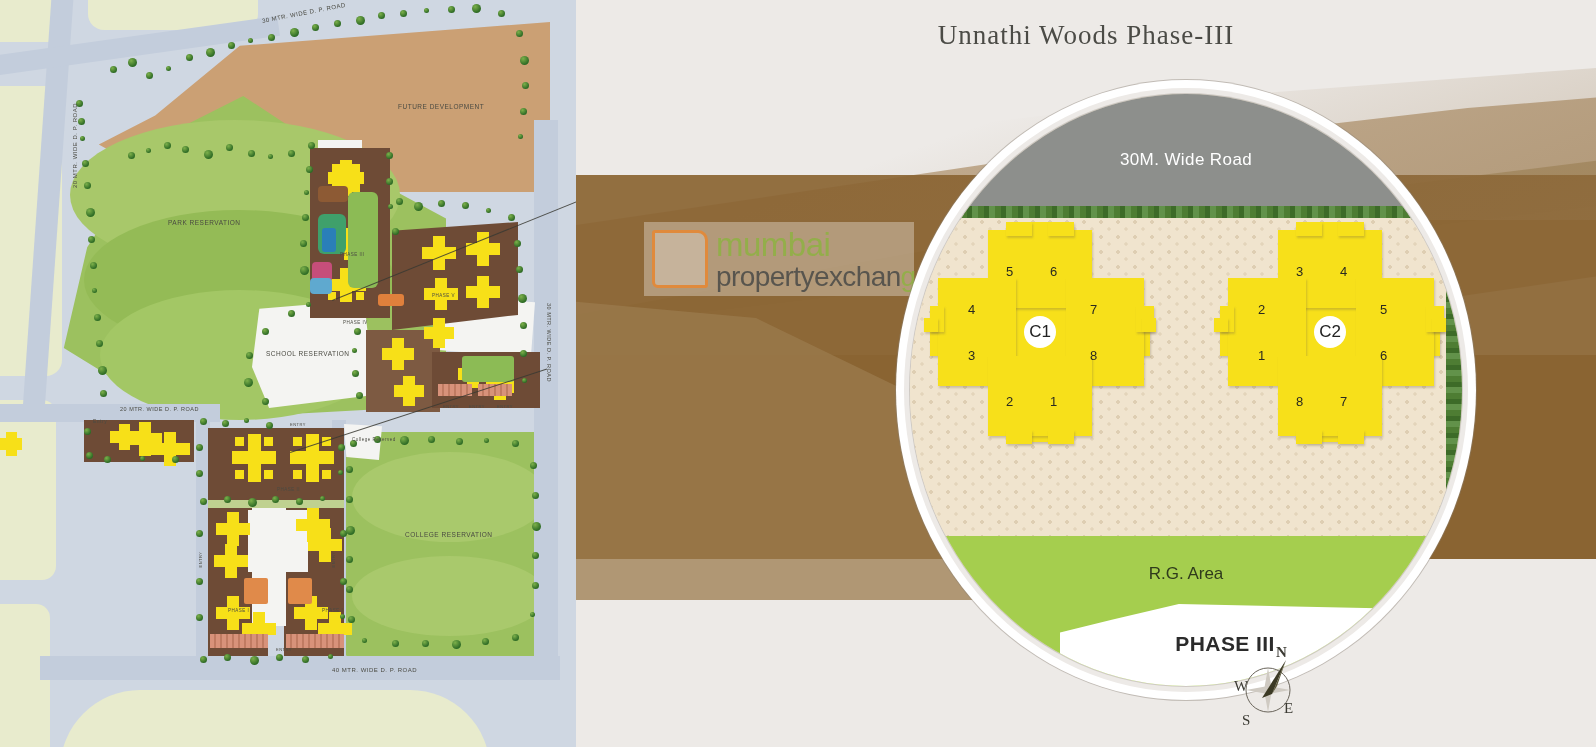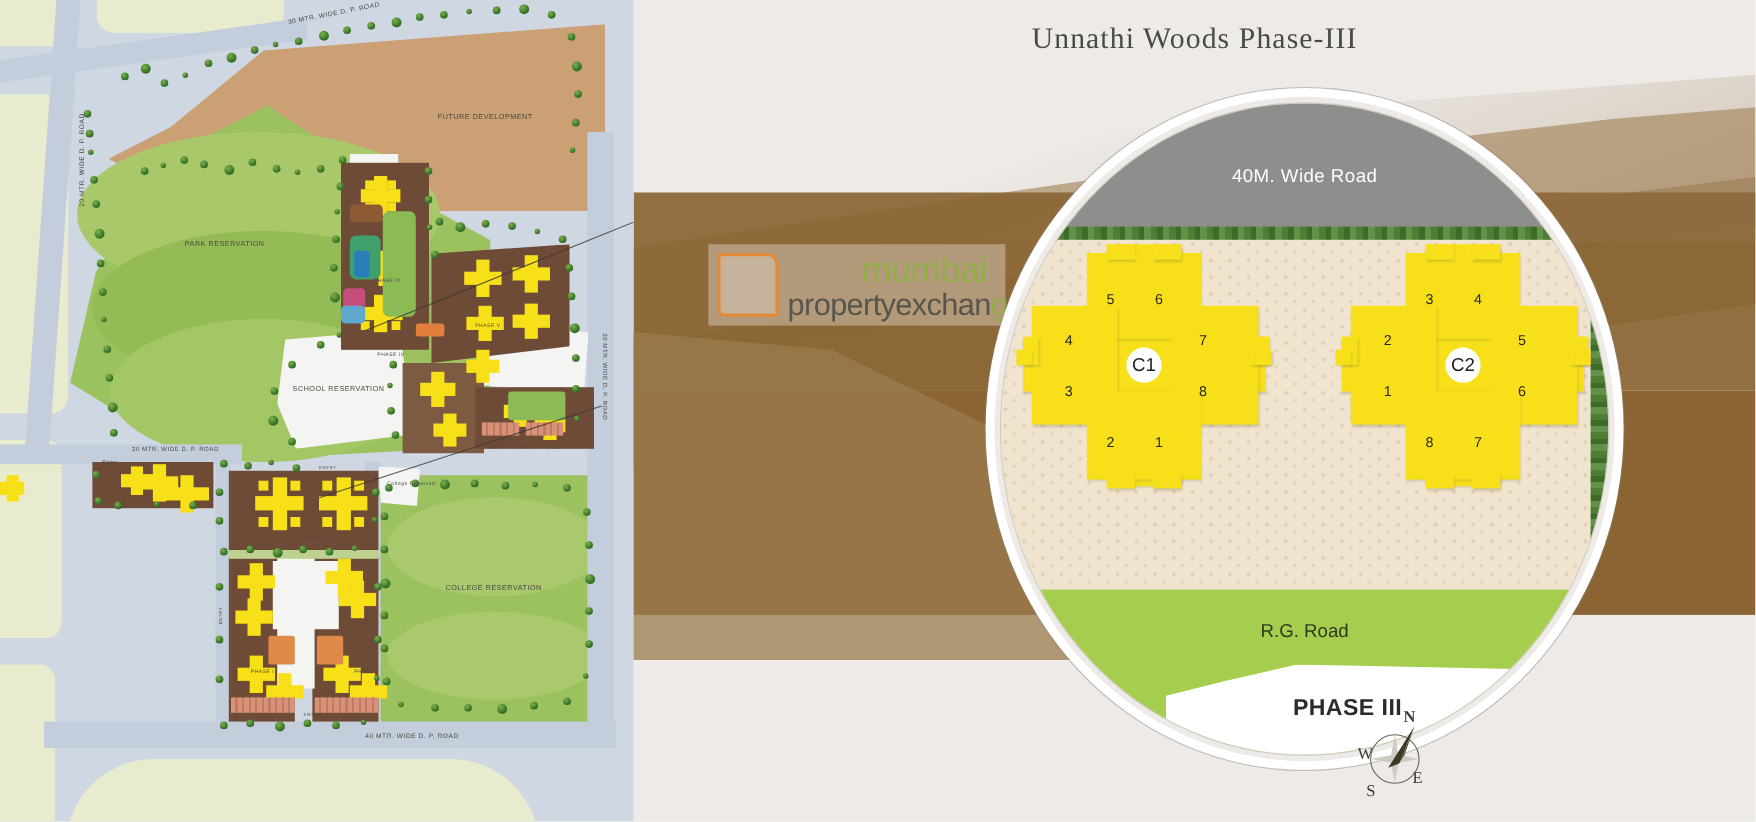--- a/index.html
+++ b/index.html
@@ -87,21 +87,21 @@
              box-shadow:1px 2px 2px rgba(120,105,70,.30);}
   .cluster .num{position:absolute;font-size:13px;color:#2a2a20;font-weight:500;}
   .cluster .cbadge{position:absolute;width:32px;height:32px;border-radius:50%;background:#fff;
             display:flex;align-items:center;justify-content:center;font-size:17px;color:#222;}
 
   
   #wm{position:absolute;left:68px;top:222px;width:270px;height:74px;
       background:rgba(255,255,255,.33);display:flex;align-items:center;padding:0 8px;box-sizing:border-box;}
   #wm .mark{width:50px;height:52px;border:3px solid #E08A3C;border-radius:3px 10px 3px 6px;
             margin-right:8px;flex:0 0 auto;background:rgba(255,255,255,.25);}
-  #wm .wt{line-height:1;text-align:center;}
+  #wm .wt{line-height:1;}
   #wm .l1{font-size:33px;color:#93AE4A;letter-spacing:-.5px;}
   #wm .l2{font-size:28px;color:#58554E;letter-spacing:-.6px;margin-top:2px;}
   #wm .l2 .g{color:#93AE4A;}
   #wm .l2 .dot{color:#E08A3C;}
   #wm .l2 .com{font-size:15px;color:#6b6a63;}
 
   
   #compass{position:absolute;left:646px;top:636px;width:100px;height:100px;}
   #compass .lbl{position:absolute;font-family:"Liberation Serif",serif;font-size:15px;color:#3b3a33;}
 </style>
@@ -484,26 +484,26 @@
         <div class="l2"><span>propertyexchan</span><span class="g">ge</span><span class="dot">.</span><span class="com">com</span></div>
       </div>
     </div>
 
     <div id="circwrap">
       <div id="ringouter"></div>
       <div id="ringgap"></div>
       <div id="circ">
 
         <div class="c-road"></div>
-        <div class="c-roadlabel">40M. Wide Road</div>
+        <div class="c-roadlabel">30M. Wide Road</div>
         <div class="c-hedge"></div>
         <div class="c-ground"></div>
         <div class="c-hedge right"></div>
         <div class="c-green"></div>
-        <div class="c-greenlabel">R.G. Road</div>
+        <div class="c-greenlabel">R.G. Area</div>
 
         <div class="cluster" style="left:20px;top:128px;">
 
           <b style="left:86px;top:0;width:48px;height:220px;"></b>
 
           <b style="left:0;top:86px;width:220px;height:48px;"></b>
 
           <b style="left:58px;top:8px;width:104px;height:78px;"></b>
           <b style="left:76px;top:0;width:26px;height:14px;"></b>
           <b style="left:118px;top:0;width:26px;height:14px;"></b>

